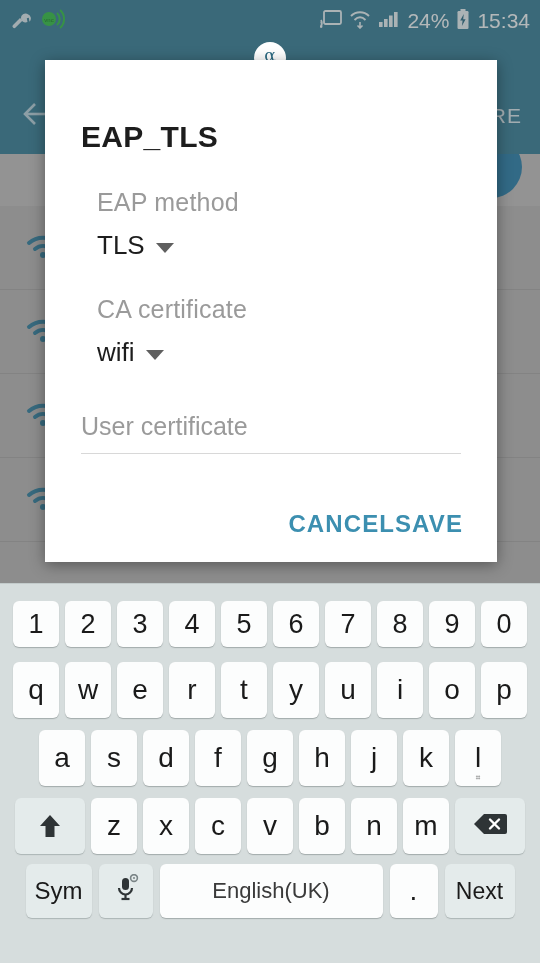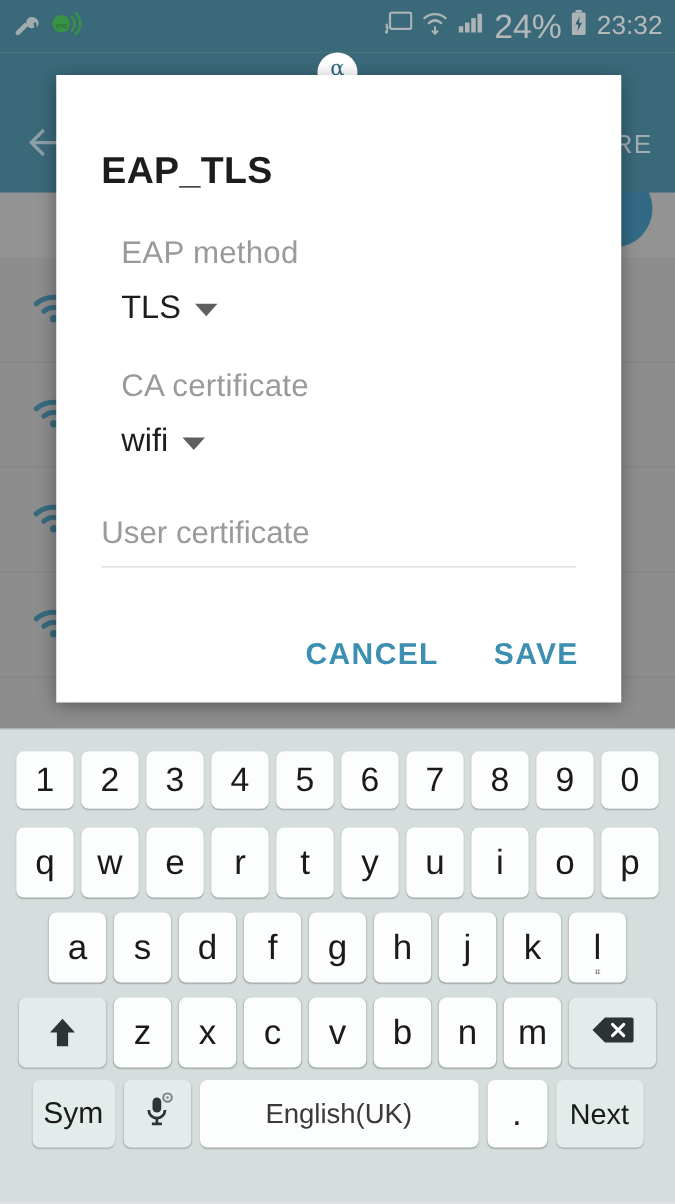--- a/index.html
+++ b/index.html
@@ -35,21 +35,21 @@
   }
   .sb-left { display: flex; align-items: center; gap: 8px; }
   .sb-right {
     margin-left: auto;
     display: flex;
     align-items: center;
     gap: 7px;
     color: #e8eef0;
     font-size: 20px;
   }
-  .sb-right .pct { font-size: 27px; letter-spacing: 0px; }
+  .sb-right .pct { font-size: 21px; letter-spacing: 0px; }
   .sb-right .clock { font-size: 21px; }
 
   #app-bar {
     position: absolute;
     left: 0; top: 42px;
     width: 540px;
     height: 112px;
     background: #3a7d94;
     z-index: 2;
   }
@@ -181,21 +181,20 @@
   .field-empty .ph {
     font-size: 25px;
     color: #9a9a9a;
   }
 
   #dialog-actions {
     position: absolute;
     right: 34px; bottom: 24px;
     display: flex;
     align-items: flex-start;
-    gap: 44px;
   }
   .dlg-btn {
     background: none;
     border: none;
     color: #3c8fb0;
     font-size: 24px;
     font-weight: bold;
     letter-spacing: 1.1px;
     font-family: "Liberation Sans", sans-serif;
     cursor: pointer;
@@ -359,21 +358,21 @@
       </svg>
     </span>
     <span class="pct">24%</span>
     <span>
       <svg viewBox="0 0 14 22" width="14" height="22">
         <rect x="4.5" y="1" width="5" height="2" fill="#dce7ea"></rect>
         <rect x="1.5" y="3" width="11" height="18" rx="1.2" fill="#dce7ea"></rect>
         <path d="M7.8 6 L4.2 12.6 H6.6 L5.9 18 L9.6 11.2 H7.2 z" fill="#2e6d84"></path>
       </svg>
     </span>
-    <span class="clock">23:32</span>
+    <span class="clock">15:34</span>
   </span>
 </div>
 
 <div id="vnc-badge">
   <span class="alpha">α</span>
   <span class="vnc">vnc</span>
 </div>
 
 <div id="dialog">
   <div id="dialog-title">EAP_TLS</div>

